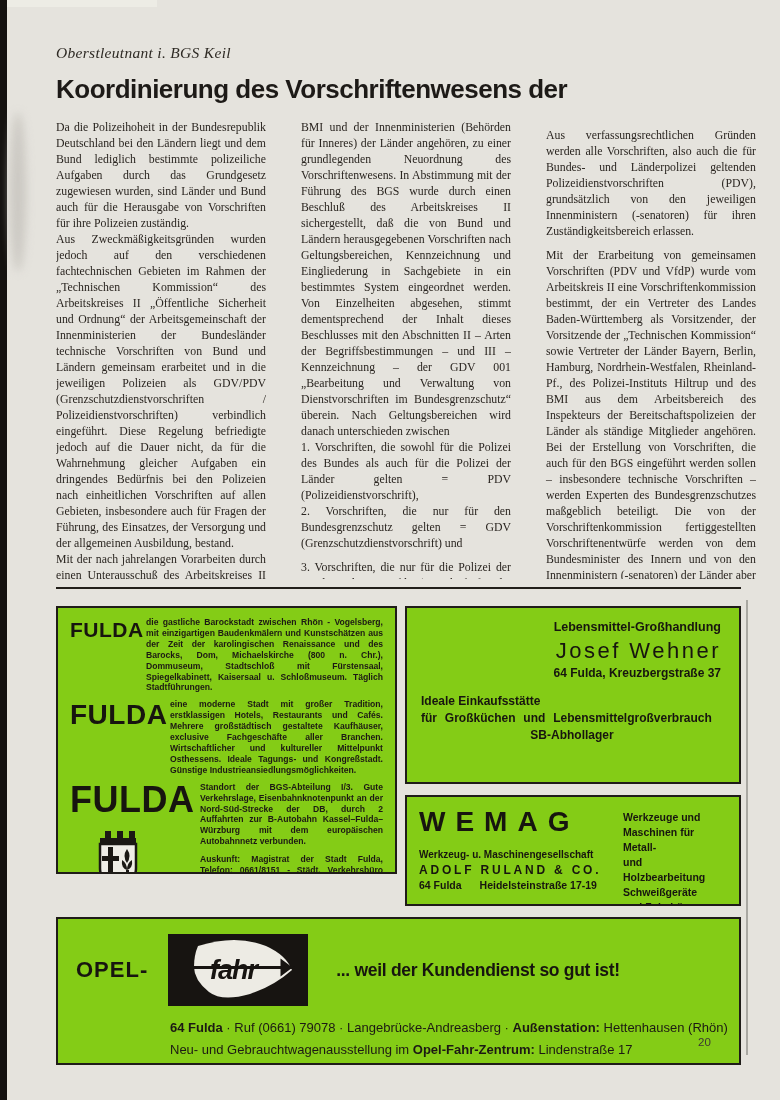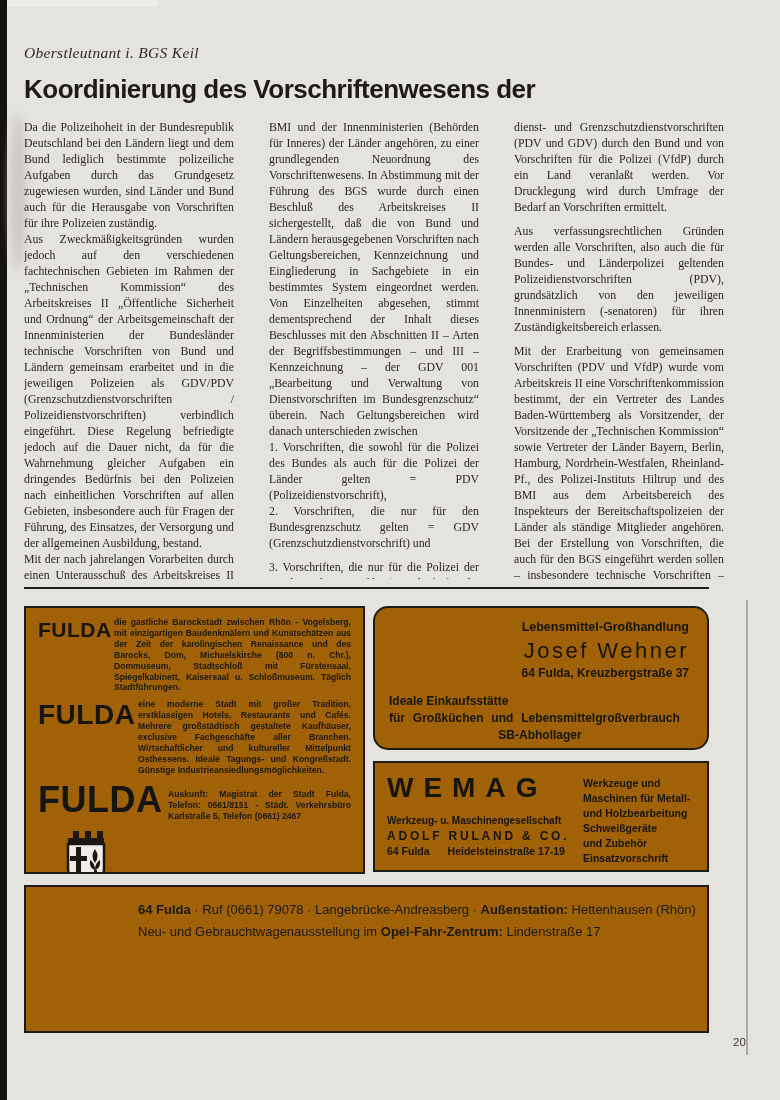--- a/index.html
+++ b/index.html
@@ -7,67 +7,67 @@
   body { font-family:"Liberation Serif", serif; background:#8f8d89; }
   .page { position:relative; width:780px; height:1100px; background:#e5e3dd; overflow:hidden; }
 
   
   .edge-strip { position:absolute; left:0; top:0; width:7px; height:1100px; background:#141210; }
   .edge-highlight { position:absolute; left:10px; top:112px; width:16px; height:160px;
                     background:#c7c4be; border-radius:50%; filter:blur(5px); opacity:.85; }
   .top-sliver { position:absolute; left:7px; top:0; width:150px; height:7px; background:#efede7; opacity:.8; }
   .right-artifact { position:absolute; left:746px; top:600px; width:1.5px; height:455px; background:rgba(45,42,38,.32); }
 
-  .content { position:absolute; left:24px; top:44px; width:700px; color:#2a2620; }
+  .content { position:absolute; left:56px; top:44px; width:700px; color:#2a2620; }
 
   .author { font-style:italic; font-size:15.5px; color:#2e2a24; letter-spacing:.3px; }
 
   .title { font-family:"Liberation Sans", sans-serif; font-weight:bold; font-size:26px;
            line-height:29px; letter-spacing:-0.5px; color:#1d1a17; margin-top:13px; }
 
   .columns { display:flex; gap:35px; margin-top:15px; height:460px; overflow:hidden; }
   .col { width:218px; font-size:11.8px; line-height:16px; text-align:justify; color:#2a2520; }
   .col p { margin:0; }
   .col p.gap { margin-top:8px; }
 
   .article-rule { margin-top:8px; width:685px; height:2px; background:#221f1a; }
 
   
   .ads { margin-top:17px; width:685px; }
   .ads-top { display:flex; gap:8px; }
-  .ad { border:2px solid #1f1c18; background:#a16207; overflow:hidden; }
+  .ad { border:2px solid #1f1c18; background:#84cc16; overflow:hidden; }
 
   
   .fulda { width:341px; height:268px; padding:9px 12px; }
   .f-row { display:flex; margin-bottom:6px; }
   .f-brand { font-family:"Liberation Sans",sans-serif; font-weight:bold; color:#17150f; line-height:1; }
   .f-row1 .f-brand { font-size:21px; width:76px; padding-top:2px; letter-spacing:.5px; }
   .f-row2 .f-brand { font-size:28px; width:100px; padding-top:2px; letter-spacing:.5px; }
   .f-txt { flex:1; font-family:"Liberation Sans",sans-serif; font-weight:bold; font-size:8.6px;
            line-height:10.9px; text-align:justify; color:#1c1914; }
   .f-left3 { width:130px; display:flex; flex-direction:column; align-items:flex-start; }
   .f-row3 .f-brand { font-size:36px; letter-spacing:.5px; }
   .f-coat { margin:8px 0 0 22px; }
   .f-info { margin-top:7px; }
 
   
   .ads-right { display:flex; flex-direction:column; gap:11px; width:336px; }
-  .wehner { height:144px; padding:11px 16px 12px 14px;border-radius:15px; }
+  .wehner { height:178px; padding:11px 16px 12px 14px; }
   .wehner-head { text-align:right; padding-right:2px; color:#17150f; }
   .wehner-cat { font-family:"Liberation Sans",sans-serif; font-weight:bold; font-size:12.5px; line-height:17px; }
   .wehner-name { font-family:"Liberation Sans",sans-serif; font-weight:normal; font-size:22px;
                  letter-spacing:2.5px; line-height:29px; }
   .wehner-addr { font-family:"Liberation Sans",sans-serif; font-weight:bold; font-size:12px; line-height:17px; }
   .wehner-body { margin-top:11px; font-family:"Liberation Sans",sans-serif; font-weight:bold;
                  font-size:12px; line-height:17px; color:#17150f; }
   .wehner-l2 { word-spacing:4.5px; white-space:nowrap; }
   .wehner-l3 { text-align:center; }
 
   
-  .wemag { height:111px; padding:10px 12px; display:flex; }
+  .wemag { height:111px; padding:10px 12px; display:flex; gap:8px; }
   .wemag-left { width:196px; }
   .wemag-name { font-family:"Liberation Sans",sans-serif; font-weight:bold; font-size:28px;
                 letter-spacing:10px; color:#17150f; line-height:30px; white-space:nowrap; }
   .wemag-sub1 { margin-top:11px; font-family:"Liberation Sans",sans-serif; font-weight:bold;
                 font-size:10px; line-height:14px; white-space:nowrap; color:#17150f; }
   .wemag-sub2 { font-family:"Liberation Sans",sans-serif; font-weight:bold; font-size:12px;
                 letter-spacing:2.8px; line-height:16px; white-space:nowrap; color:#17150f; }
   .wemag-sub3 { display:flex; gap:18px; font-family:"Liberation Sans",sans-serif; font-weight:bold;
                 font-size:10.5px; line-height:15px; white-space:nowrap; color:#17150f; }
   .wemag-right { flex:1; font-family:"Liberation Sans",sans-serif; font-weight:bold; font-size:10.5px;
@@ -78,21 +78,21 @@
   .opel-top { display:flex; align-items:center; height:86px; }
   .opel-brand { font-family:"Liberation Sans",sans-serif; font-weight:bold; font-size:22px;
                 letter-spacing:1px; margin-left:6px; color:#17150f; }
   .fahr-box { margin-left:20px; line-height:0; }
   .opel-slogan { margin-left:28px; font-family:"Liberation Sans",sans-serif; font-weight:bold;
                  font-size:17.5px; letter-spacing:-0.3px; white-space:nowrap; color:#17150f; }
   .opel-address { margin-left:100px; margin-top:4px; font-family:"Liberation Sans",sans-serif;
                   font-size:13px; line-height:22px; color:#1c1914; white-space:nowrap; }
   .opel-address b { font-weight:bold; }
 
-  .pagenum { position:absolute; left:733px; top:1036px; font-family:"Liberation Sans",sans-serif;
+  .pagenum { position:absolute; left:698px; top:1036px; font-family:"Liberation Sans",sans-serif;
              font-size:11.5px; color:#3c3833; }
 </style>
 </head>
 <body>
 
 <div class="page">
   <div class="edge-strip"></div>
   <div class="edge-highlight"></div>
   <div class="top-sliver"></div>
   <div class="right-artifact"></div>
@@ -110,21 +110,20 @@
         <p>Mit der nach jahrelangen Vorarbeiten durch einen Unterausschuß des Arbeitskreises II im Jahre 1965 vorgenommenen Einführung der VfdP 100 „Vorschrift für den Großen und Außergewöhnlichen Sicherheits- und Ordnungsdienst“ als erste für alle Polizeien der Länder verbindliche Führungs- und Einsatzvorschrift durch die Innenminister (-senatoren) der Länder, entschloß sich dann auch der Arbeitskreis II, dem die Vertreter der Abteilungen „Öffentliche Sicherheit“ des</p>
       </div>
       <div class="col">
         <p>BMI und der Innenministerien (Behörden für Inneres) der Länder angehören, zu einer grundlegenden Neuordnung des Vorschriftenwesens. In Abstimmung mit der Führung des BGS wurde durch einen Beschluß des Arbeitskreises II sichergestellt, daß die von Bund und Ländern herausgegebenen Vorschriften nach Geltungsbereichen, Kennzeichnung und Eingliederung in Sachgebiete in ein bestimmtes System eingeordnet werden. Von Einzelheiten abgesehen, stimmt dementsprechend der Inhalt dieses Beschlusses mit den Abschnitten II – Arten der Begriffsbestimmungen – und III – Kennzeichnung – der GDV 001 „Bearbeitung und Verwaltung von Dienstvorschriften im Bundesgrenzschutz“ überein. Nach Geltungsbereichen wird danach unterschieden zwischen</p>
         <p>1. Vorschriften, die sowohl für die Polizei des Bundes als auch für die Polizei der Länder gelten = PDV (Polizeidienstvorschrift),</p>
         <p>2. Vorschriften, die nur für den Bundesgrenzschutz gelten = GDV (Grenzschutzdienstvorschrift) und</p>
         <p class="gap">3. Vorschriften, die nur für die Polizei der Länder gelten = VfdP (Vorschrift für die Polizei).</p>
 
       </div>
       <div class="col">
-        <p>dienst- und Grenzschutzdienstvorschriften (PDV und GDV) durch den Bund und von Vorschriften für die Polizei (VfdP) durch ein Land veranlaßt werden. Vor Drucklegung wird durch Umfrage der Bedarf an Vorschriften ermittelt.</p>
         <p class="gap">Aus verfassungsrechtlichen Gründen werden alle Vorschriften, also auch die für Bundes- und Länderpolizei geltenden Polizeidienstvorschriften (PDV), grundsätzlich von den jeweiligen Innenministern (-senatoren) für ihren Zuständigkeitsbereich erlassen.</p>
         <p class="gap">Mit der Erarbeitung von gemeinsamen Vorschriften (PDV und VfdP) wurde vom Arbeitskreis II eine Vorschriftenkommission bestimmt, der ein Vertreter des Landes Baden-Württemberg als Vorsitzender, der Vorsitzende der „Technischen Kommission“ sowie Vertreter der Länder Bayern, Berlin, Hamburg, Nordrhein-Westfalen, Rheinland-Pf., des Polizei-Instituts Hiltrup und des BMI aus dem Arbeitsbereich des Inspekteurs der Bereitschaftspolizeien der Länder als ständige Mitglieder angehören. Bei der Erstellung von Vorschriften, die auch für den BGS eingeführt werden sollen – insbesondere technische Vorschriften – werden Experten des Bundesgrenzschutzes maßgeblich beteiligt. Die von der Vorschriftenkommission fertiggestellten Vorschriftenentwürfe werden von dem Bundesminister des Innern und von den Innenministern (-senatoren) der Länder aber erst dann als Vorschrift erlassen, wenn Bund und Länder ihnen nach vorheriger Mitprüfung zugestimmt haben.</p>
       </div>
     </div>
 
     <div class="article-rule"></div>
 
     <div class="ads">
       <div class="ads-top">
 
@@ -147,20 +146,21 @@
                   <rect x="16" y="21" width="5" height="37" fill="#1b1814"></rect>
                   <rect x="10" y="30" width="17" height="5" fill="#1b1814"></rect>
                   <path d="M35 23 q5 7 0 14 q-5 -7 0 -14 Z" fill="#1b1814"></path>
                   <path d="M30 34 q5 3 5 10 q-6 -2 -5 -10 Z" fill="#1b1814"></path>
                   <path d="M40 34 q-5 3 -5 10 q6 -2 5 -10 Z" fill="#1b1814"></path>
                   <rect x="34" y="44" width="3" height="12" fill="#1b1814"></rect>
                 </svg>
               </div>
             </div>
             <div class="f-txt">
+              <div>Standort der BGS-Abteilung I/3. Gute Verkehrslage, Eisenbahnknotenpunkt an der Nord-Süd-Strecke der DB, durch 2 Auffahrten zur B-Autobahn Kassel–Fulda–Würzburg mit dem europäischen Autobahnnetz verbunden.</div>
               <div class="f-info">Auskunft: Magistrat der Stadt Fulda, Telefon: 0661/8151 - Städt. Verkehrsbüro Karlstraße 5, Telefon (0661) 2467</div>
             </div>
           </div>
         </div>
 
         <div class="ads-right">
 
           <div class="ad wehner">
             <div class="wehner-head">
               <div class="wehner-cat">Lebensmittel-Großhandlung</div>
@@ -189,20 +189,32 @@
 und Holzbearbeitung
 Schweißgeräte
 und Zubehör
 Einsatzvorschrift</div>
           </div>
 
         </div>
       </div>
 
       <div class="ad opel">
+        <div class="opel-top">
+          <div class="opel-brand">OPEL-</div>
+          <div class="fahr-box">
+            <svg width="140" height="72" viewBox="0 0 140 72">
+              <rect x="0" y="0" width="140" height="72" fill="#171411"></rect>
+              <path d="M30 12 Q 68 0 98 12 Q 118 21 124 36 Q 106 52 82 60 Q 54 68 41 58 Q 26 46 26 33 Q 26 21 30 12 Z" fill="#edebe4"></path>
+              <path d="M16 33.5 h106 l-8 -6 v12 l8 -6 Z" fill="#171411" stroke="#171411" stroke-width="3"></path>
+              <text x="42" y="45" font-family="Liberation Sans, sans-serif" font-size="27" font-weight="bold" font-style="italic" fill="#171411" letter-spacing="-1">fahr</text>
+            </svg>
+          </div>
+          <div class="opel-slogan">... weil der Kundendienst so gut ist!</div>
+        </div>
         <div class="opel-address">
           <div><b>64 Fulda</b><span> · Ruf (0661) 79078 · Langebrücke-Andreasberg · </span><b>Außenstation:</b><span> Hettenhausen (Rhön)</span></div>
           <div><span>Neu- und Gebrauchtwagenausstellung im </span><b>Opel-Fahr-Zentrum:</b><span> Lindenstraße 17</span></div>
         </div>
       </div>
 
     </div>
   </div>
 
   <div class="pagenum">20</div>

